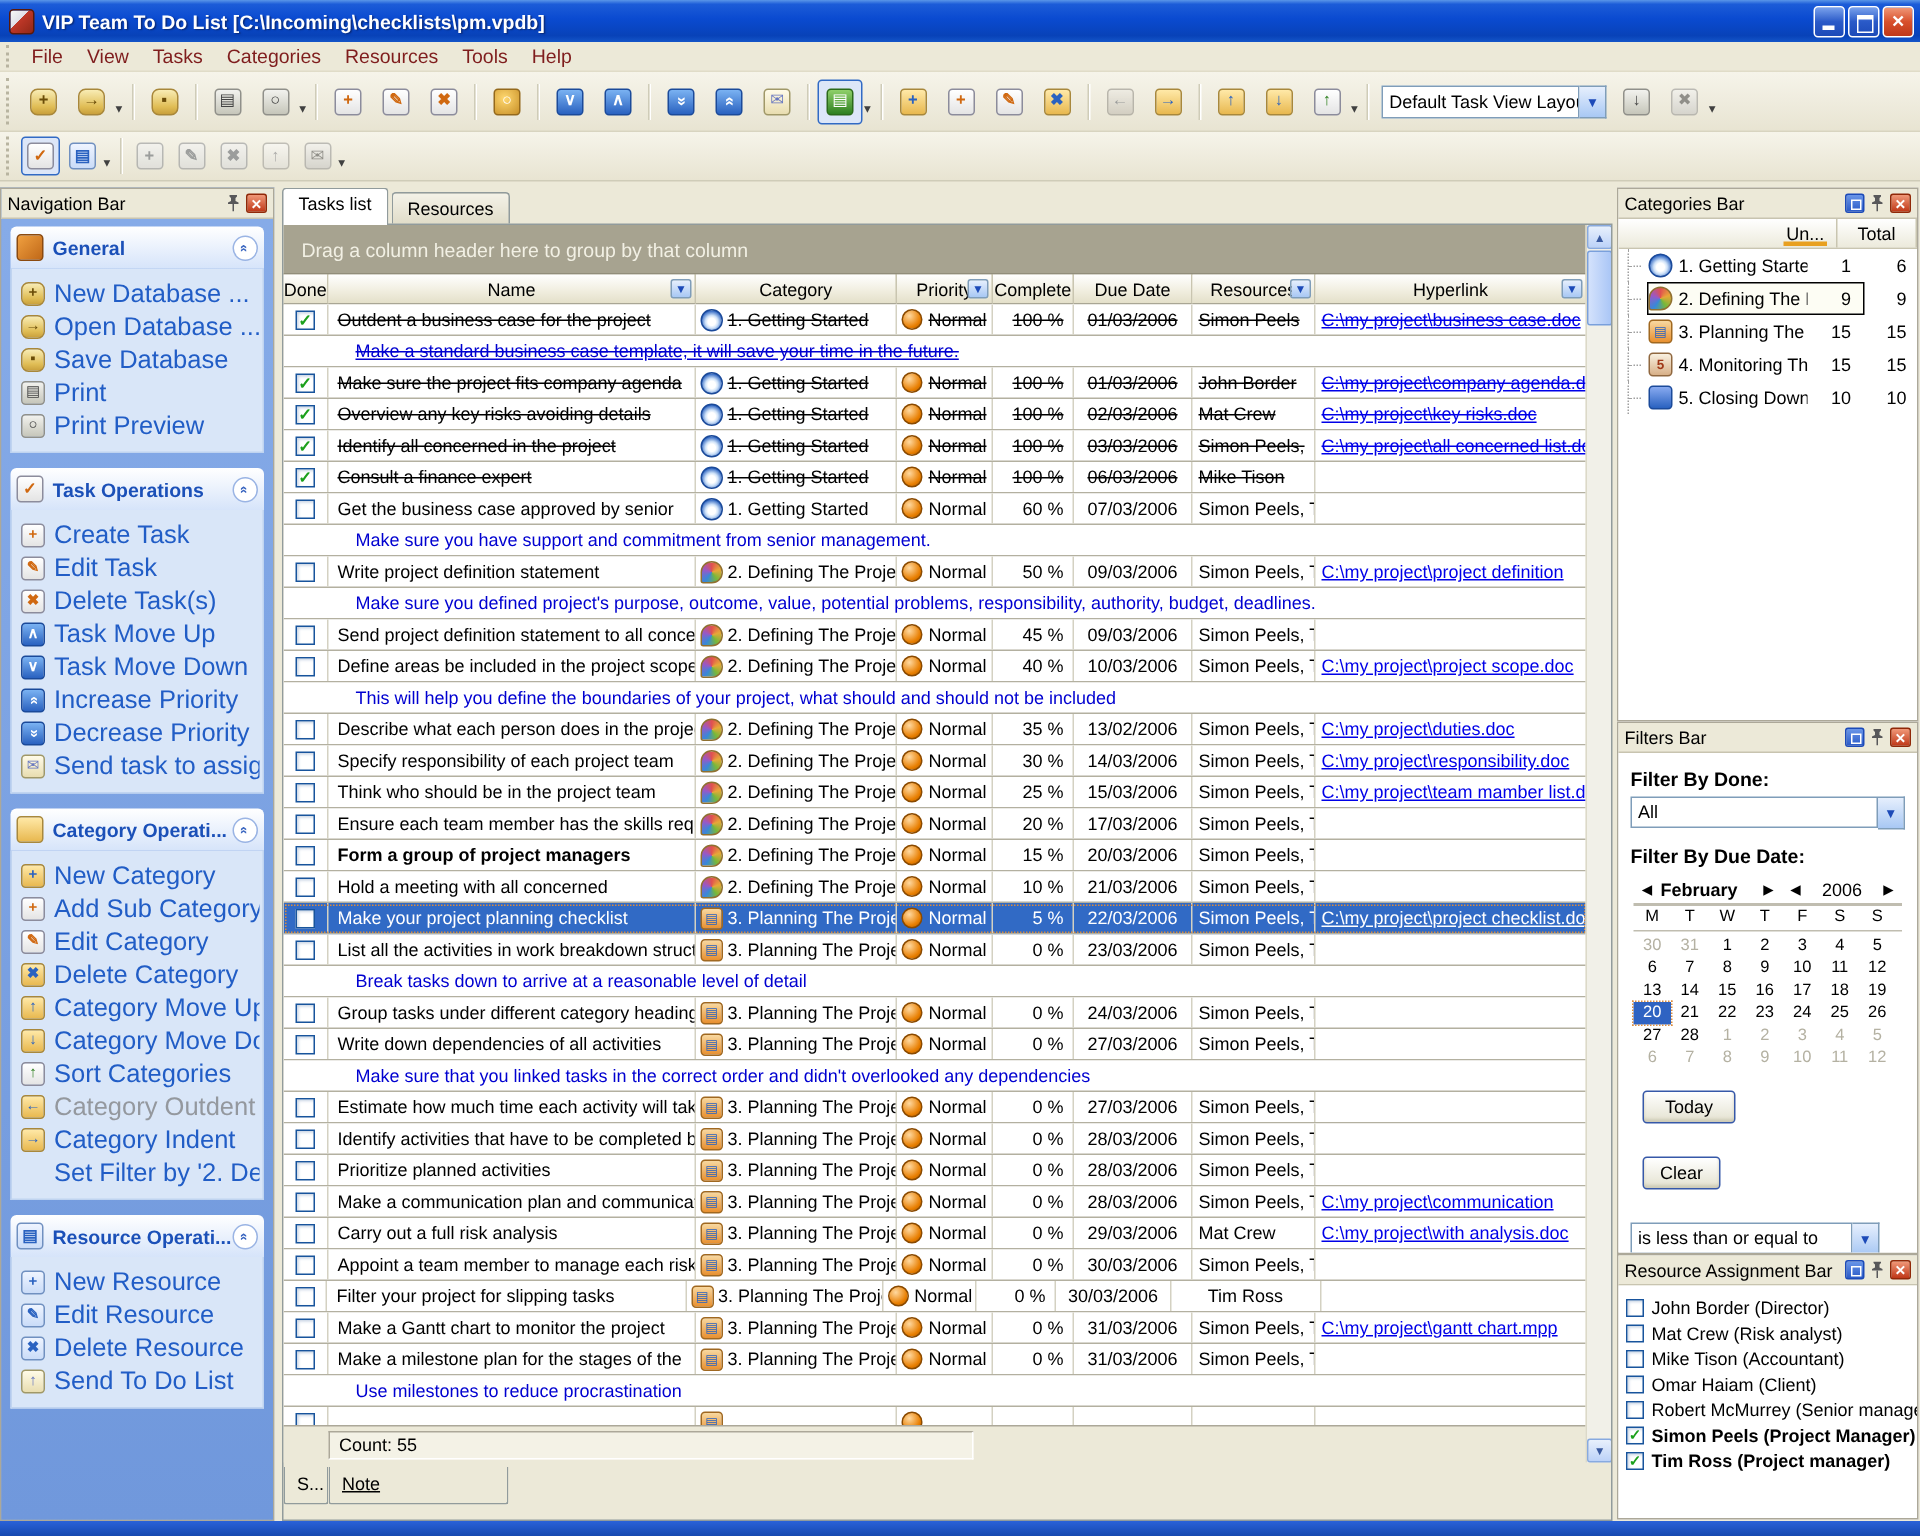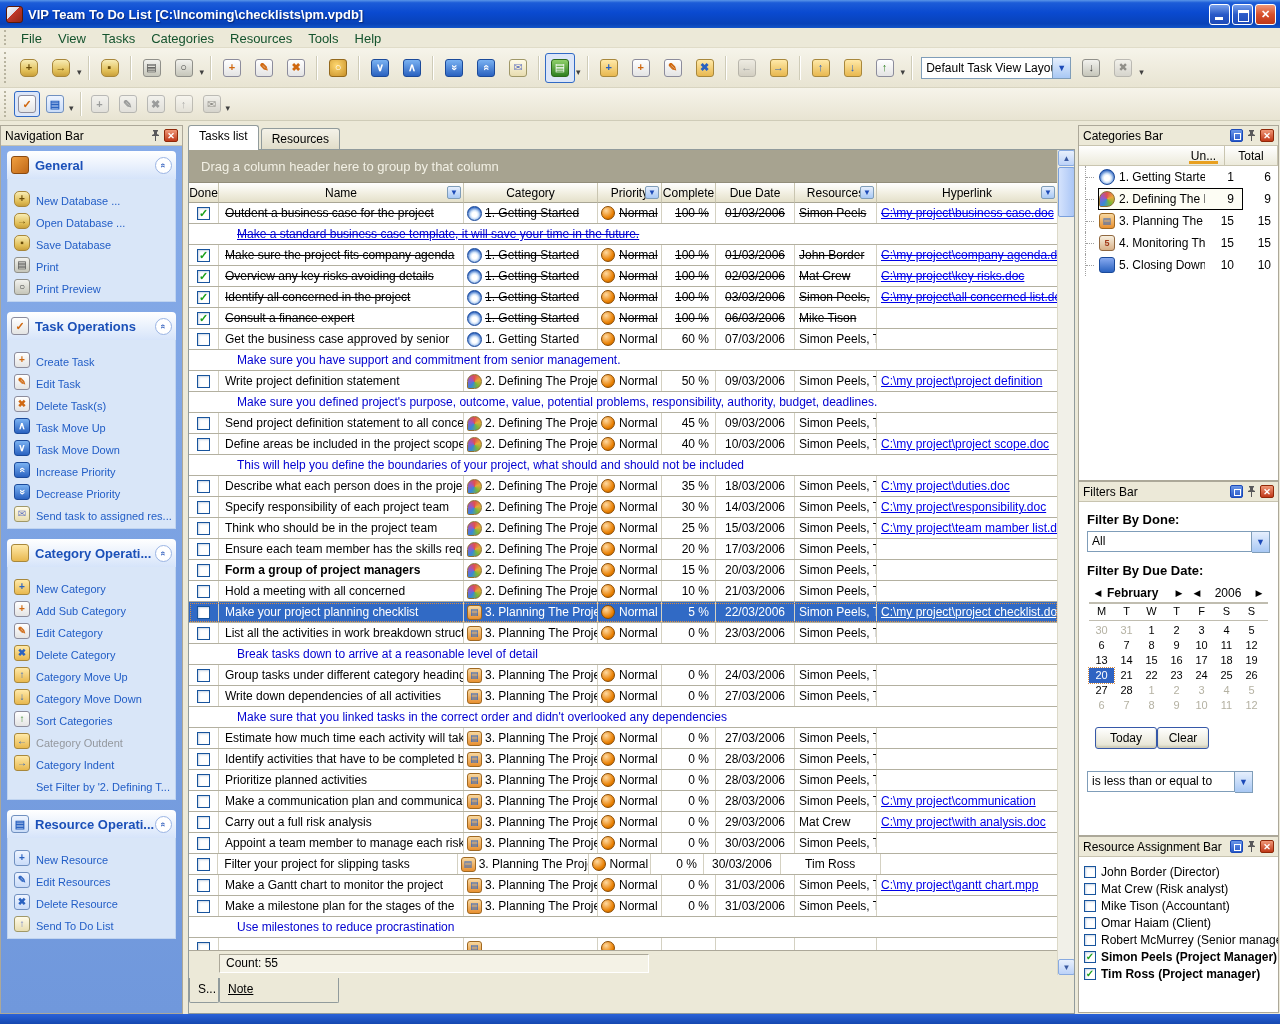--- a/index.html
+++ b/index.html
@@ -16,21 +16,21 @@
   .tb-btns{display:flex;gap:2px;}
   .wbtn{width:21px;height:21px;border-radius:3px;border:1px solid #ffffff;display:flex;align-items:center;justify-content:center;
     background:linear-gradient(180deg,#7aa2ec,#2a5ac8 50%,#1c4ab8);color:#fff;font-size:11px;font-weight:bold;position:relative;}
   .wbtn.close{background:linear-gradient(180deg,#f09878,#d8502c 50%,#c03818);}
   .wbtn.min::after{content:"";position:absolute;left:5px;bottom:4px;width:8px;height:3px;background:#fff;}
   .wbtn.restore::after{content:"";position:absolute;left:5px;top:5px;width:9px;height:8px;border:1px solid #fff;border-top:3px solid #fff;}
 
   
   .menubar{position:absolute;left:0;top:28px;width:1280px;height:20px;background:#ece9d8;display:flex;align-items:center;border-bottom:1px solid #e0dcc8;}
   .grip{width:5px;height:80%;margin:0 4px;border-left:2px dotted #b8b4a0;flex:none;}
-  .menu-item{font-size:13px;padding:1px 8px;color:#14532d;}
+  .menu-item{font-size:13px;padding:1px 8px;color:#7f1d1d;}
   .toolbar1{position:absolute;left:0;top:48px;width:1280px;height:40px;background:linear-gradient(180deg,#f6f4ea,#e8e4d2);display:flex;align-items:center;border-bottom:1px solid #d8d4c0;}
   .toolbar2{position:absolute;left:0;top:88px;width:1280px;height:33px;background:linear-gradient(180deg,#f6f4ea,#e8e4d2);display:flex;align-items:center;border-bottom:1px solid #cfccb8;}
   .tb-btn{width:30px;height:30px;border-radius:3px;display:flex;align-items:center;justify-content:center;margin:0 1px;flex:none;}
   .toolbar2 .tb-btn{width:26px;height:26px;}
   .tb-btn.pressed{border:1px solid #316ac5;background:#dce6f8;}
   .tb-sep{width:2px;height:24px;border-left:1px solid #cfccb8;border-right:1px solid #fff;margin:0 4px;flex:none;}
   .tb-caret{font-size:9px;color:#404040;padding:8px 2px 0 0;flex:none;}
   .tb-select{display:flex;margin:0 4px;flex:none;}
   .tb-select .val{width:132px;height:22px;background:#fff;border:1px solid #7f9db9;font-size:12px;padding:3px 4px;white-space:nowrap;overflow:hidden;}
   .combo-btn{width:18px;height:22px;background:linear-gradient(180deg,#e6effd,#a8c8f4);border:1px solid #7f9db9;border-left:none;
@@ -72,21 +72,21 @@
   .close-ic{width:14px;height:13px;background:linear-gradient(180deg,#f09878,#c03818);border:1px solid #902808;border-radius:2px;color:#fff;font-size:9px;font-weight:bold;display:flex;align-items:center;justify-content:center;}
   .nav-body{position:absolute;top:20px;bottom:0;left:0;right:0;background:linear-gradient(180deg,#86abe8,#7098dc);overflow:hidden;padding:5px 6px;}
   .nav-group{margin-bottom:10px;border-radius:4px 4px 0 0;}
   .ng-head{height:28px;background:linear-gradient(180deg,#ffffff,#d6e4fa);border-radius:4px 4px 0 0;display:flex;align-items:center;padding:0 4px;}
   .ng-head .ic{margin-right:6px;}
   .ng-head .t{flex:1;font-size:13px;font-weight:bold;color:#1b50b8;white-space:nowrap;overflow:hidden;}
   .ng-chev{width:17px;height:17px;border-radius:50%;background:#fff;border:1px solid #9ab4e4;color:#3a66c0;font-size:9px;font-weight:bold;
     display:flex;align-items:center;justify-content:center;flex:none;}
   .ng-chev span{display:inline-block;transform:rotate(90deg);letter-spacing:-1px;}
   .ng-body{background:#d9e6f8;padding:6px 2px 6px 6px;border:1px solid #c0d4f0;border-top:none;}
-  .ng-item{height:22px;display:flex;align-items:flex-end;gap:6px;font-size:11px;color:#215dc6;white-space:nowrap;overflow:hidden;}
+  .ng-item{height:22px;display:flex;align-items:center;gap:6px;font-size:17px;color:#215dc6;white-space:nowrap;overflow:hidden;}
   .ng-item.dis{color:#94989e;}
   .ng-item .ic{width:16px;height:16px;font-size:10px;}
   .ng-item.noicon{padding-left:22px;}
 
   
   .main{position:absolute;left:188px;top:125px;width:887px;height:889px;}
   .tabs{position:absolute;left:0;top:0;height:25px;display:flex;align-items:flex-end;gap:2px;}
   .tab{height:22px;padding:3px 10px;font-size:12px;border:1px solid #919b9c;border-bottom:none;border-radius:3px 3px 0 0;background:linear-gradient(180deg,#f4f2e8,#e0dcc8);}
   .tab.active{height:25px;background:#fff;position:relative;z-index:2;}
   .frame{position:absolute;left:0;top:24px;width:887px;height:865px;border:1px solid #919b9c;background:#ece9d8;overflow:hidden;}
@@ -143,21 +143,21 @@
   .cal{margin:8px 10px 0 10px;font-size:12px;}
   .cal-head{display:flex;align-items:center;height:18px;border-bottom:2px solid #c0bdb0;padding-bottom:2px;}
   .cal-head .nav-ar{width:18px;text-align:center;font-size:9px;}
   .cal-head .m{flex:1;font-weight:bold;}
   .cal-head .y{width:44px;text-align:center;}
   .cal-row{display:flex;height:15px;}
   .cal-row.wd{height:17px;border-bottom:1px solid #c0bdb0;margin-bottom:2px;font-weight:normal;}
   .cal-cell{width:25px;text-align:center;font-size:11px;line-height:15px;}
   .cal-cell.muted{color:#b4b1a2;}
   .cal-cell.sel{background:#2f63c2;color:#fff;outline:1px dotted #d98c3f;}
-  .f-btnrow{display:flex;margin:14px 0 0 16px;}
+  .f-btnrow{display:flex;gap:22px;margin:14px 0 0 16px;flex-direction:column;}
   .xp-btn{width:62px;height:22px;border:1px solid #3658a8;border-radius:3px;background:linear-gradient(180deg,#fff,#e4e2d0);
     font-size:12px;display:flex;align-items:center;justify-content:center;box-shadow:inset 0 -2px 2px #cfccb8;}
   
   .res-item{height:17px;display:flex;align-items:center;gap:5px;padding-left:5px;font-size:12px;white-space:nowrap;overflow:hidden;}
   .res-item .cb{width:12px;height:12px;font-size:10px;}
   .res-item.checked{font-weight:bold;}
 
   .bottom-strip{position:absolute;left:0;top:1014px;width:1280px;height:10px;background:linear-gradient(180deg,#2a62d8,#1548b0);}
   .gap-col{position:absolute;left:183px;top:125px;width:5px;height:889px;background:#ece9d8;}
 </style>
@@ -455,21 +455,21 @@
               <span>«</span>
             </span>
           </div>
           <div class="ng-body">
             <div class="ng-item">
               <span class="ic i-cd sm" data-g="+"></span>
               <span>New Resource</span>
             </div>
             <div class="ng-item">
               <span class="ic i-cd sm" data-g="✎"></span>
-              <span>Edit Resources</span>
+              <span>Edit Resource</span>
             </div>
             <div class="ng-item">
               <span class="ic i-cd sm" data-g="✖"></span>
               <span>Delete Resource</span>
             </div>
             <div class="ng-item">
               <span class="ic i-env sm" data-g="↑"></span>
               <span>Send To Do List</span>
             </div>
           </div>
@@ -778,21 +778,21 @@
               <span class="txt">2. Defining The Projec</span>
             </div>
             <div class="td" style="width: 64px; padding-left: 3px; gap: 4px;">
               <span class="i-pri"></span>
               <span class="txt">Normal</span>
             </div>
             <div class="td" style="width: 54px; justify-content: flex-end; padding-right: 6px;">
               <span class="txt">35 %</span>
             </div>
             <div class="td" style="width: 79px; justify-content: center;">
-              <span class="txt">18/03/2006</span>
+              <span class="txt">13/02/2006</span>
             </div>
             <div class="td" style="width: 82px; padding-left: 4px;">
               <span class="txt">Simon Peels, Tim</span>
             </div>
             <div class="td" style="width: 181px; padding-left: 4px; border-right: none;">
               <a href="#">C:\my project\duties.doc</a>
             </div>
           </div>
           <div class="trow">
             <div class="td" style="width: 30px; justify-content: center;">

